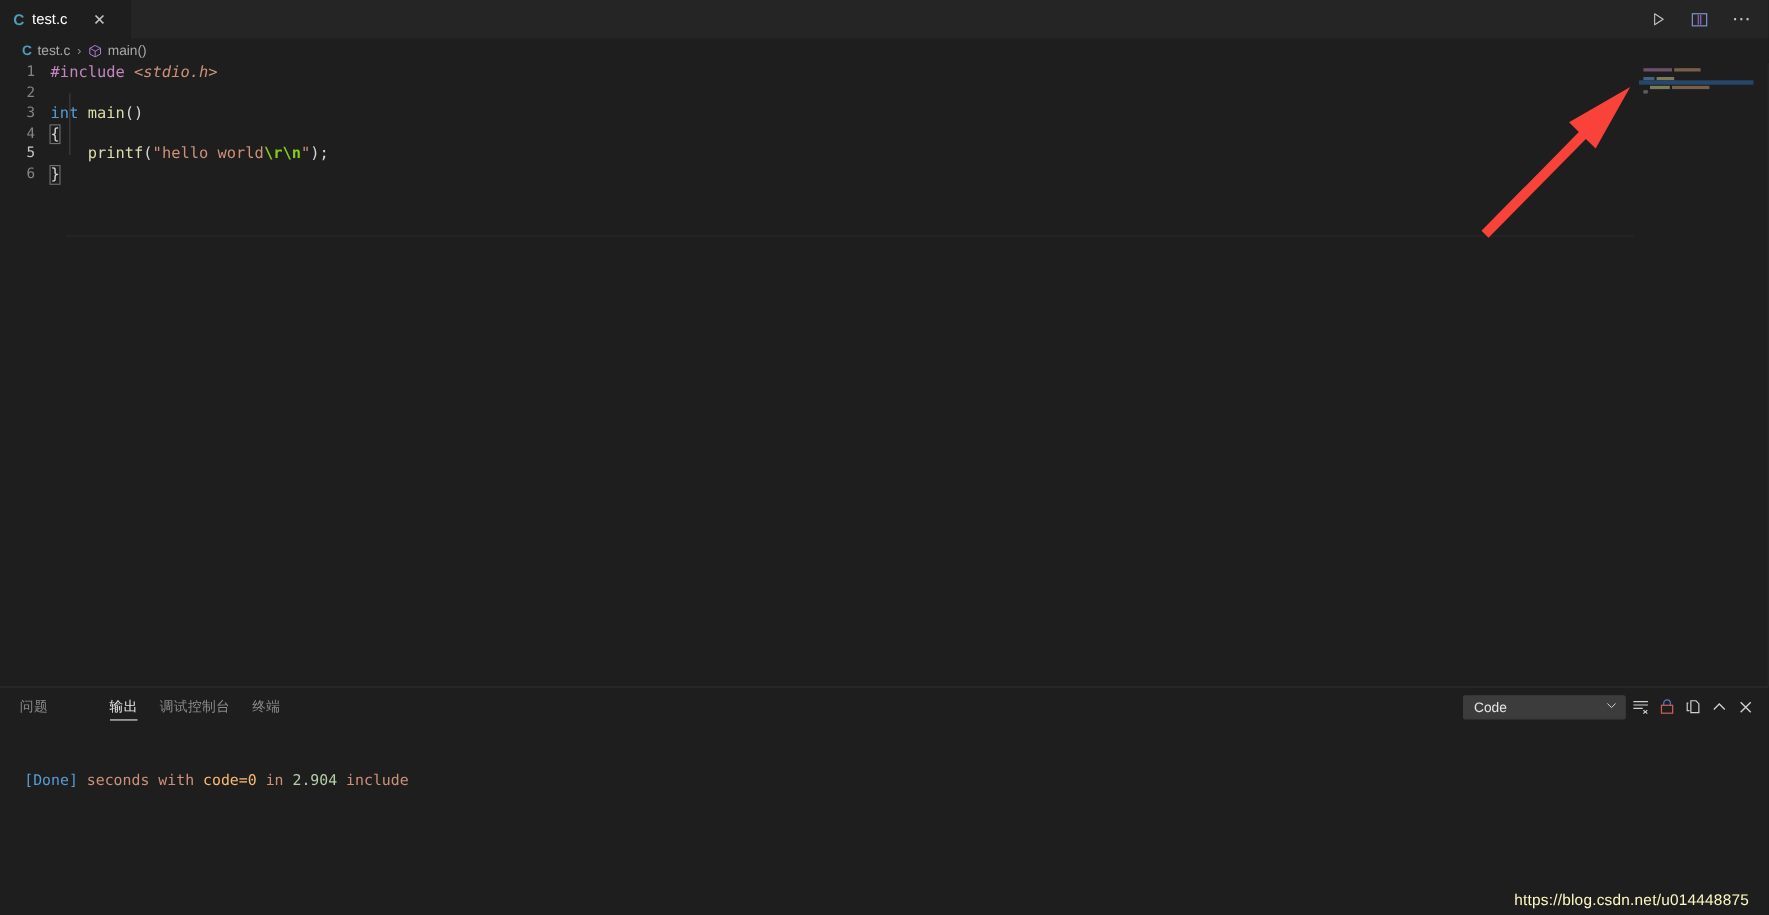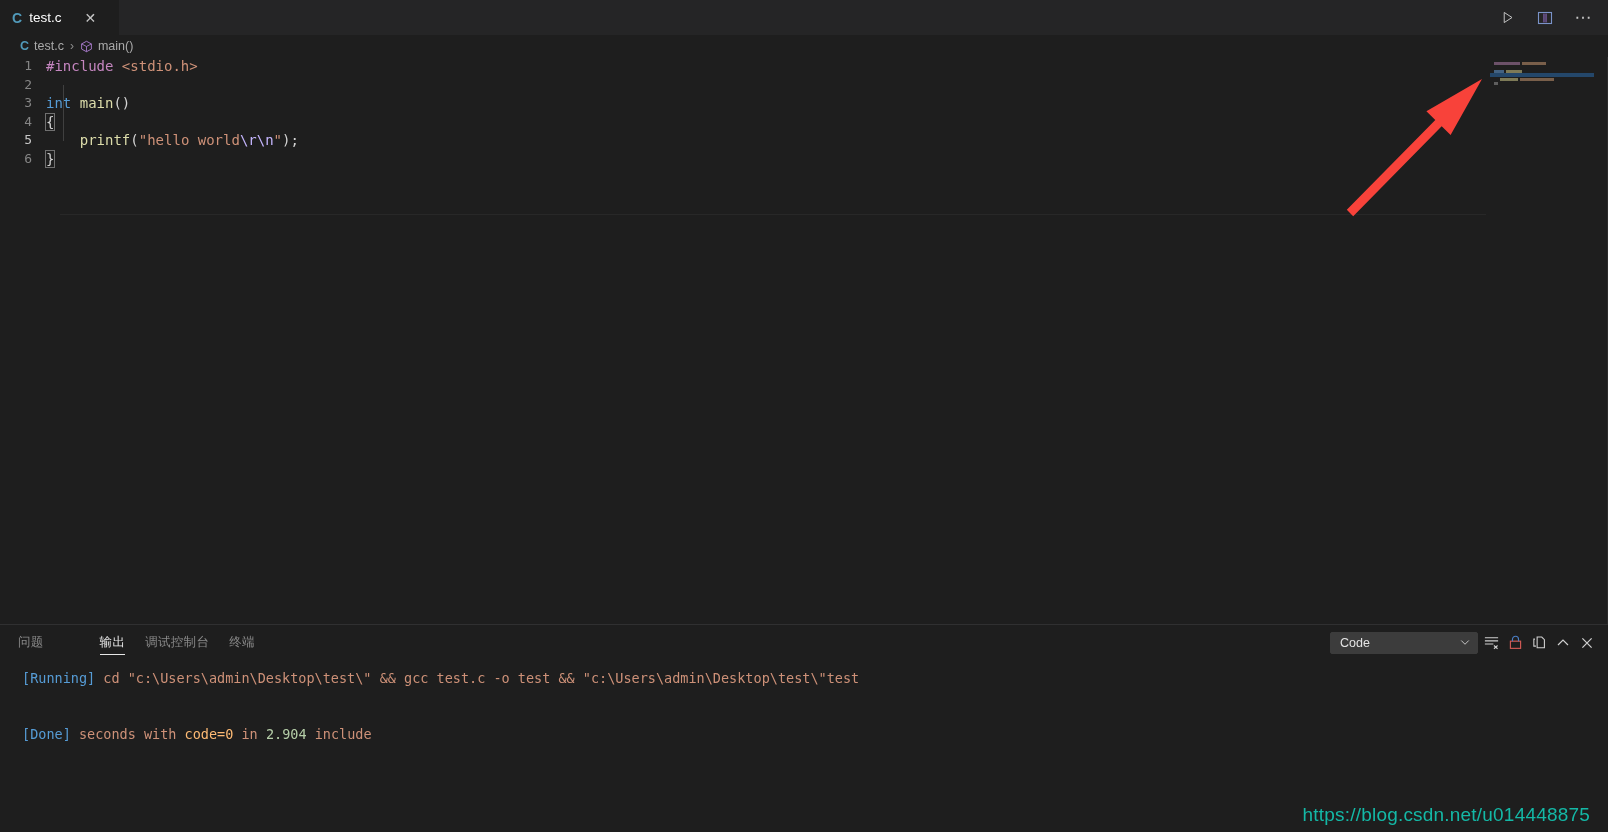--- a/index.html
+++ b/index.html
@@ -129,26 +129,26 @@
     color: #858585;
     font-size: 13px;
     font-family: "DejaVu Sans Mono", monospace;
     user-select: none;
   }
   .gutter.active { color: #c6c6c6; }
   .code-text { flex: 1; position: relative; }
 
   
   .t-pre    { color: #c586c0; }
-  .t-incl   { color: #ce9178; }
+  .t-incl   { color: #ce9178; font-style: italic; }
   .t-kw     { color: #569cd6; }
   .t-fn     { color: #dcdcaa; }
   .t-punct  { color: #d4d4d4; }
   .t-str    { color: #ce9178; }
-  .t-esc    { color: #c4b5fd; }
+  .t-esc    { color: #84cc16; font-weight: bold; }
   .t-plain  { color: #d4d4d4; }
 
   
   .guide {
     position: absolute;
     width: 1px;
     background: #404040;
     left: 63px;
   }
   .brk-box {
@@ -283,22 +283,22 @@
     outline: 2px solid #fb1c1c;
     color: #cccccc;
     padding: 0 1px;
     line-height: 16px;
   }
 
   
   .watermark {
     position: absolute;
     right: 18px; bottom: 6px;
-    font-size: 19px;
-    color: #14b8a6;
+    font-size: 14px;
+    color: #fef9c3;
     font-family: "Liberation Sans", sans-serif;
     letter-spacing: 0.2px;
   }
 </style>
 </head>
 <body>
 
 <div class="app">
 
   <div class="tabbar">
@@ -432,21 +432,20 @@
 
         <div class="p-icon">
           <svg width="16" height="16" viewBox="0 0 16 16">
             <path d="M3.4 3.4 L12.6 12.6 M12.6 3.4 L3.4 12.6" stroke="#d0d0d0" stroke-width="1.25"></path>
           </svg>
         </div>
       </div>
     </div>
 
     <div class="panel-body">
-      <div class="out-line" id="running-line" style="margin-top:5px;"><span class="o-tag">[Running]</span><span class="o-cmd"> cd "c:\Users\admin\Desktop\test\" &amp;&amp; gcc test.c -o test &amp;&amp; "c:\Users\admin\Desktop\test\"test</span></div>
       <div class="out-line">&nbsp;</div>
       <div class="out-line">&nbsp;</div>
       <div class="out-line" id="done-line"><span class="o-tag">[Done]</span><span class="o-cmd"> seconds with </span><span class="o-kw">code=0</span><span class="o-cmd"> in </span><span class="o-num">2.904</span><span class="o-cmd"> include</span></div>
     </div>
 
     <div class="watermark">https://blog.csdn.net/u014448875</div>
   </div>
 
 </div>
 

